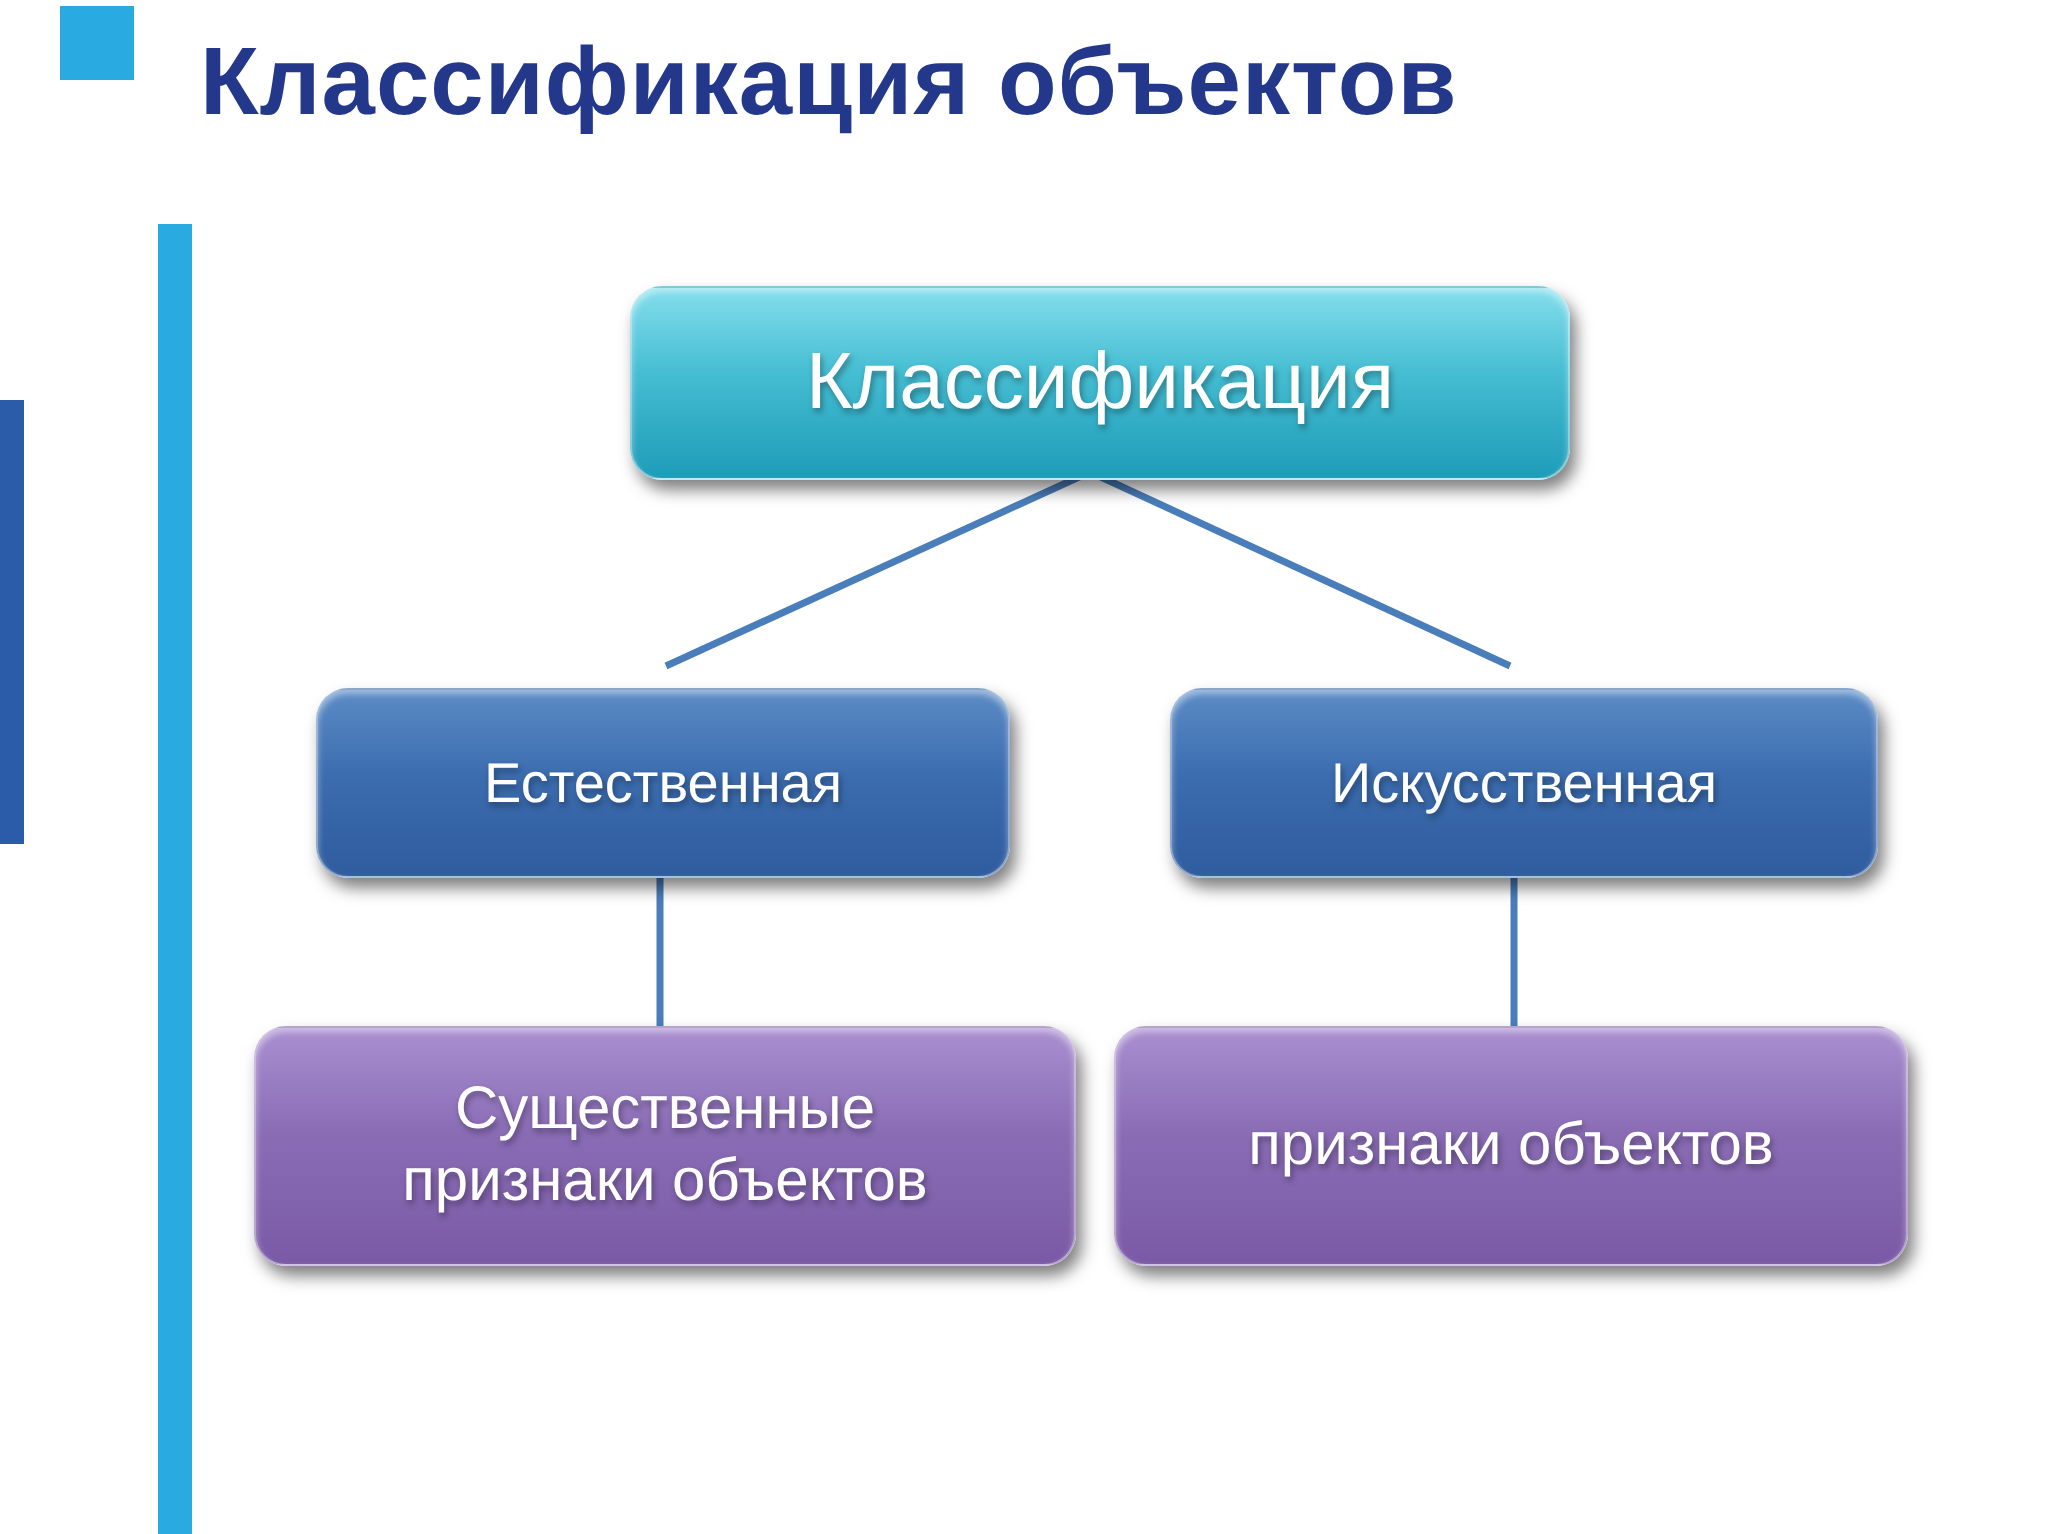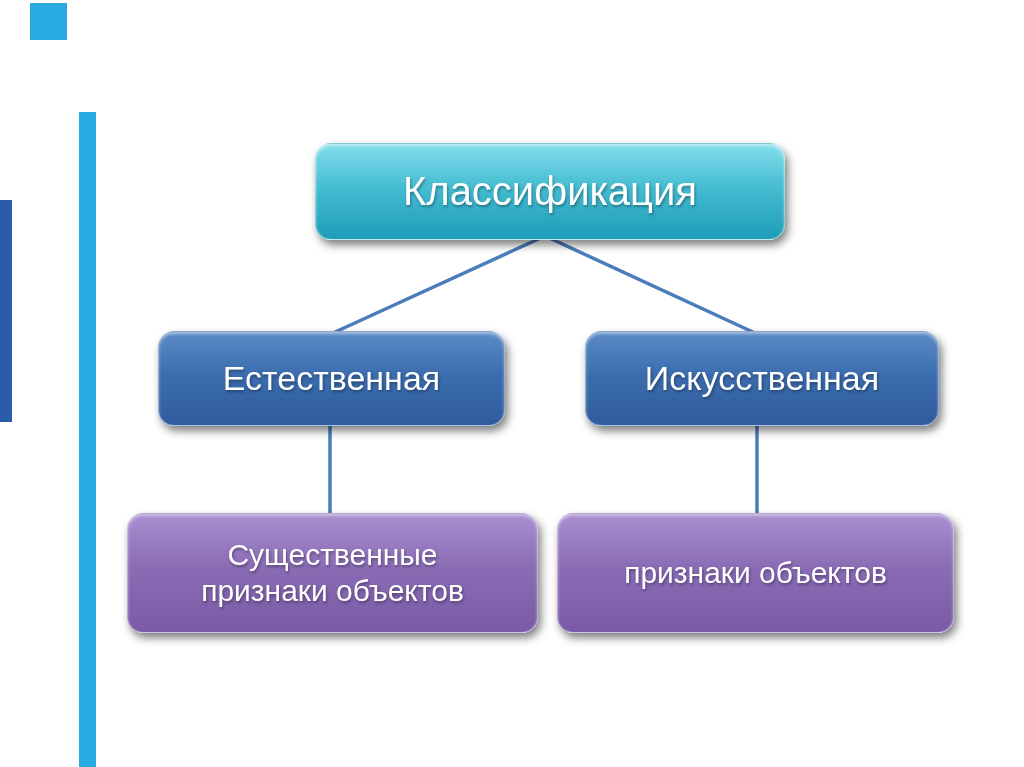--- a/index.html
+++ b/index.html
@@ -73,23 +73,23 @@
                 inset 0 2px 3px rgba(255,255,255,0.45);
     text-shadow: 1px 2px 3px rgba(0,0,0,0.35);
   }
   .node-root {
     left: 315px; top: 143px;
     width: 468px; height: 95px;
     font-size: 40px;
     background: linear-gradient(180deg, #84deec 0%, #45bdd2 45%, #1e9cb8 100%);
   }
   .node-mid {
-    left: 158px; top: 331px;
+    left: 158px; top: 344px;
     width: 345px; height: 93px;
-    font-size: 34px;
+    font-size: 28px;
     background: linear-gradient(180deg, #5c8cc6 0%, #3c6daf 45%, #2f5c9e 100%);
   }
   .node-mid-right {
     left: 585px;
     width: 352px;
   }
   .node-leaf {
     left: 127px; top: 513px;
     width: 409px; height: 118px;
     font-size: 30px;
@@ -104,20 +104,21 @@
 </style>
 </head>
 <body>
 
 <div class="slide">
 
   <div class="corner-square"></div>
   <div class="stripe-light"></div>
   <div class="stripe-dark"></div>
 
+  <h1 class="title">Классификация объектов</h1>
 
   <svg class="connectors" viewBox="0 0 1024 767" xmlns="http://www.w3.org/2000/svg">
     <line x1="545" y1="236" x2="333" y2="333" stroke="#4a7ebb" stroke-width="3.5"></line>
     <line x1="545" y1="236" x2="755" y2="333" stroke="#4a7ebb" stroke-width="3.5"></line>
     <line x1="330" y1="424" x2="330" y2="515" stroke="#4a7ebb" stroke-width="3.5"></line>
     <line x1="757" y1="424" x2="757" y2="515" stroke="#4a7ebb" stroke-width="3.5"></line>
   </svg>
 
   <div class="node node-root">
     <span>Классификация</span>

